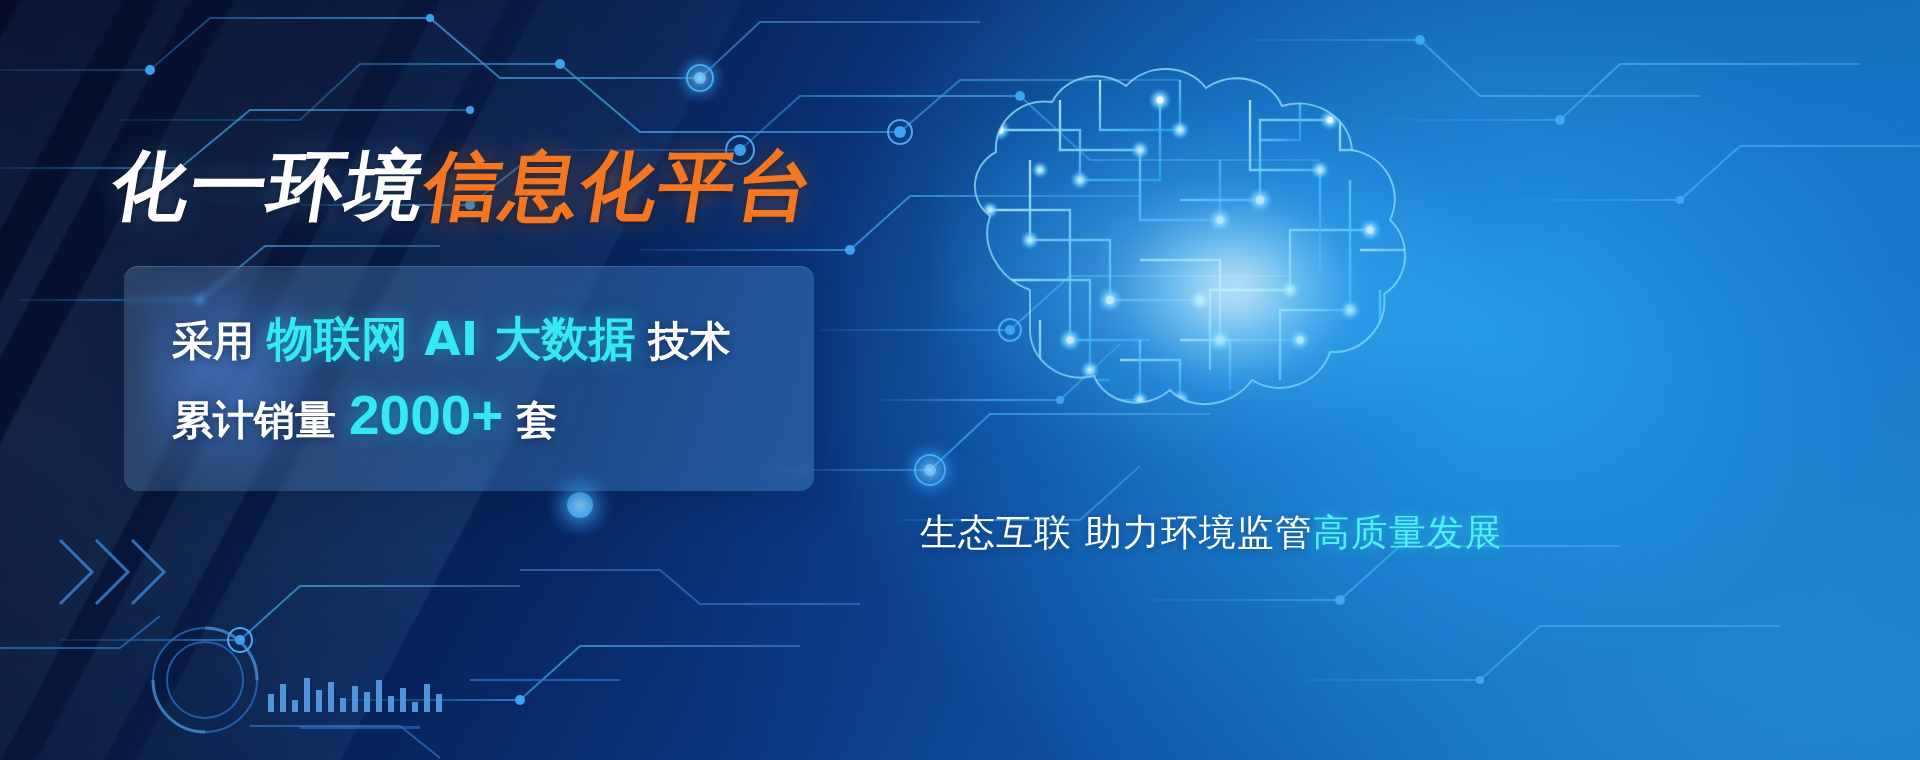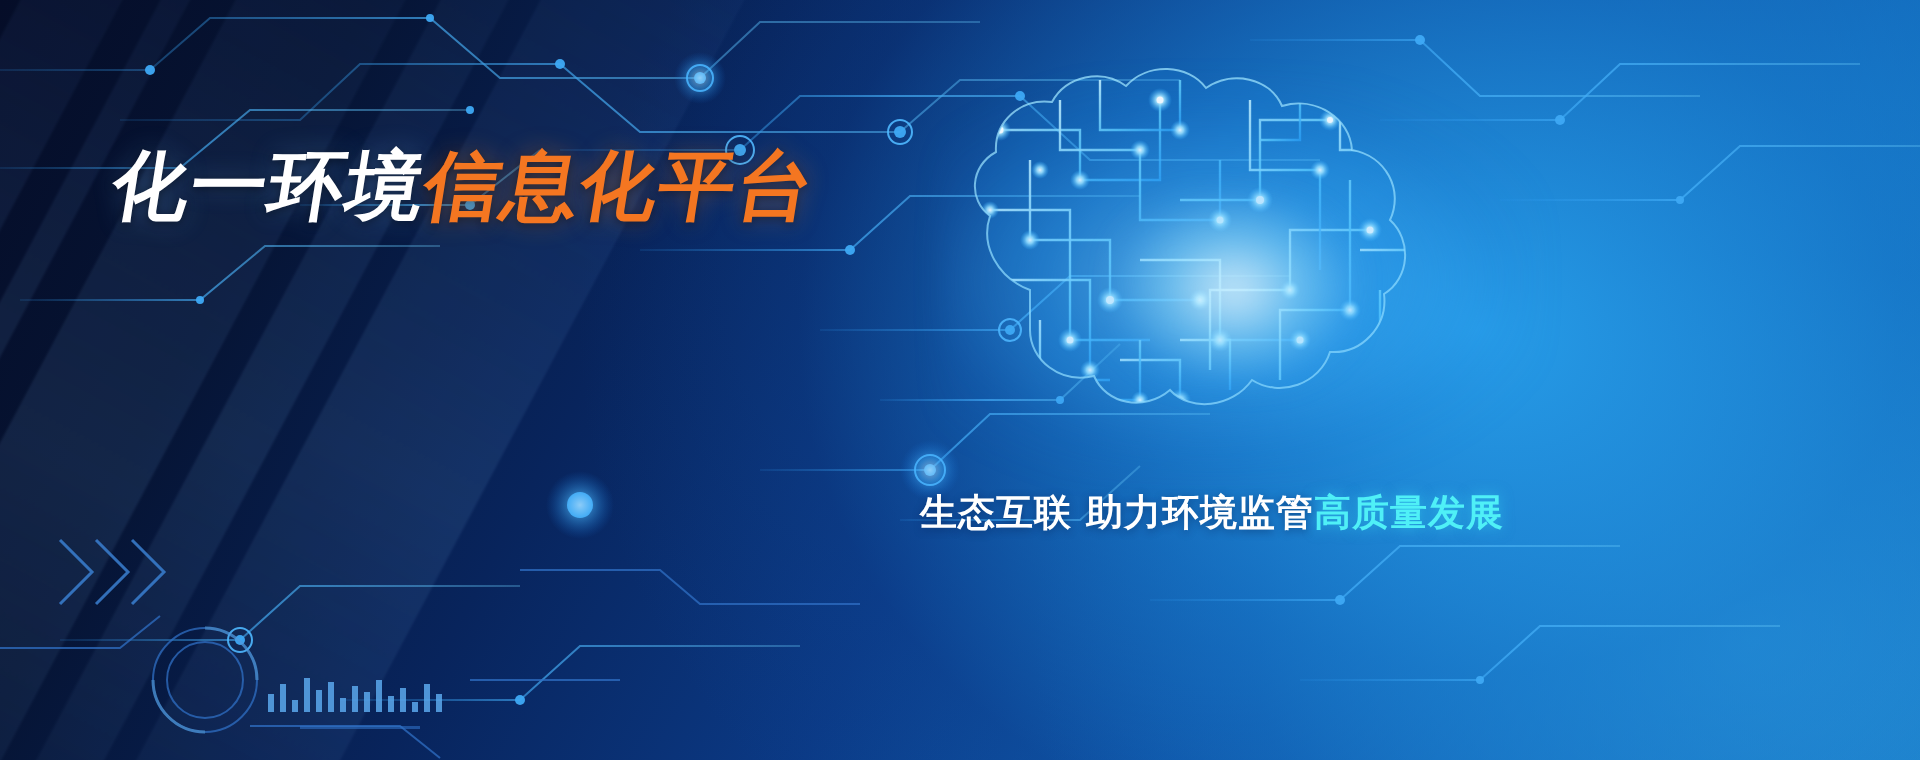--- a/index.html
+++ b/index.html
@@ -103,23 +103,23 @@
   .t-cyan-num {
     color:#35e8f2; font-size:55px; font-weight:bold;
     font-family:"Liberation Sans","DejaVu Sans",sans-serif;
     text-shadow:0 0 18px rgba(40,220,245,0.55), 0 2px 8px rgba(0,20,50,0.4);
   }
   .sp { display:inline-block; width:13px; }
 
   
   .tagline {
     position:absolute;
-    left:920px; top:488px;
+    left:920px; top:508px;
     font-size:37px;
-    font-weight:bold;
+    font-weight:normal;
     white-space:nowrap;
     font-family:"DejaVu Sans","Liberation Sans",sans-serif;
     letter-spacing:1px;
   }
   .tagline .tg-white { color:#ffffff; text-shadow:0 2px 9px rgba(0,25,70,0.45); }
   .tagline .tg-cyan  { color:#4ff0f7; text-shadow:0 0 14px rgba(60,230,250,0.5); }
 
   
   .hud { position:absolute; left:0; bottom:0; width:860px; height:230px; pointer-events:none; }
   .bars { position:absolute; left:268px; bottom:48px; display:flex; align-items:flex-end; gap:6px; height:34px; }
@@ -333,20 +333,33 @@
                C352,368 310,372 290,350
                C264,372 226,364 214,336
                C180,344 150,320 150,290 Z" fill="none" stroke="#9fe6ff" stroke-width="2" opacity="0.75"></path>
     </svg>
   </div>
 
   <h1 class="title">
     <span class="seg-white">化一环境</span><span class="seg-orange">信息化平台</span>
   </h1>
 
+  <div class="card">
+    <div class="card-lines">
+
+      <div class="card-line">
+        <span class="t-white">采用</span><span class="sp"></span><span class="t-cyan">物联网 AI 大数据</span><span class="sp"></span><span class="t-white">技术</span>
+      </div>
+
+      <div class="card-line">
+        <span class="t-white">累计销量</span><span class="sp"></span><span class="t-cyan-num">2000+</span><span class="sp"></span><span class="t-white">套</span>
+      </div>
+
+    </div>
+  </div>
 
   <div class="tagline">
     <span class="tg-white">生态互联 助力环境监管</span><span class="tg-cyan">高质量发展</span>
   </div>
 
   <svg class="hud" viewBox="0 0 860 230">
     <g stroke="#2f6fc4" fill="none" stroke-width="2" opacity="0.75">
       <circle cx="205" cy="150" r="52"></circle>
       <circle cx="205" cy="150" r="38"></circle>
       <path d="M205,98 A52,52 0 0 1 257,150" stroke="#4f9ae0" stroke-width="3"></path>

